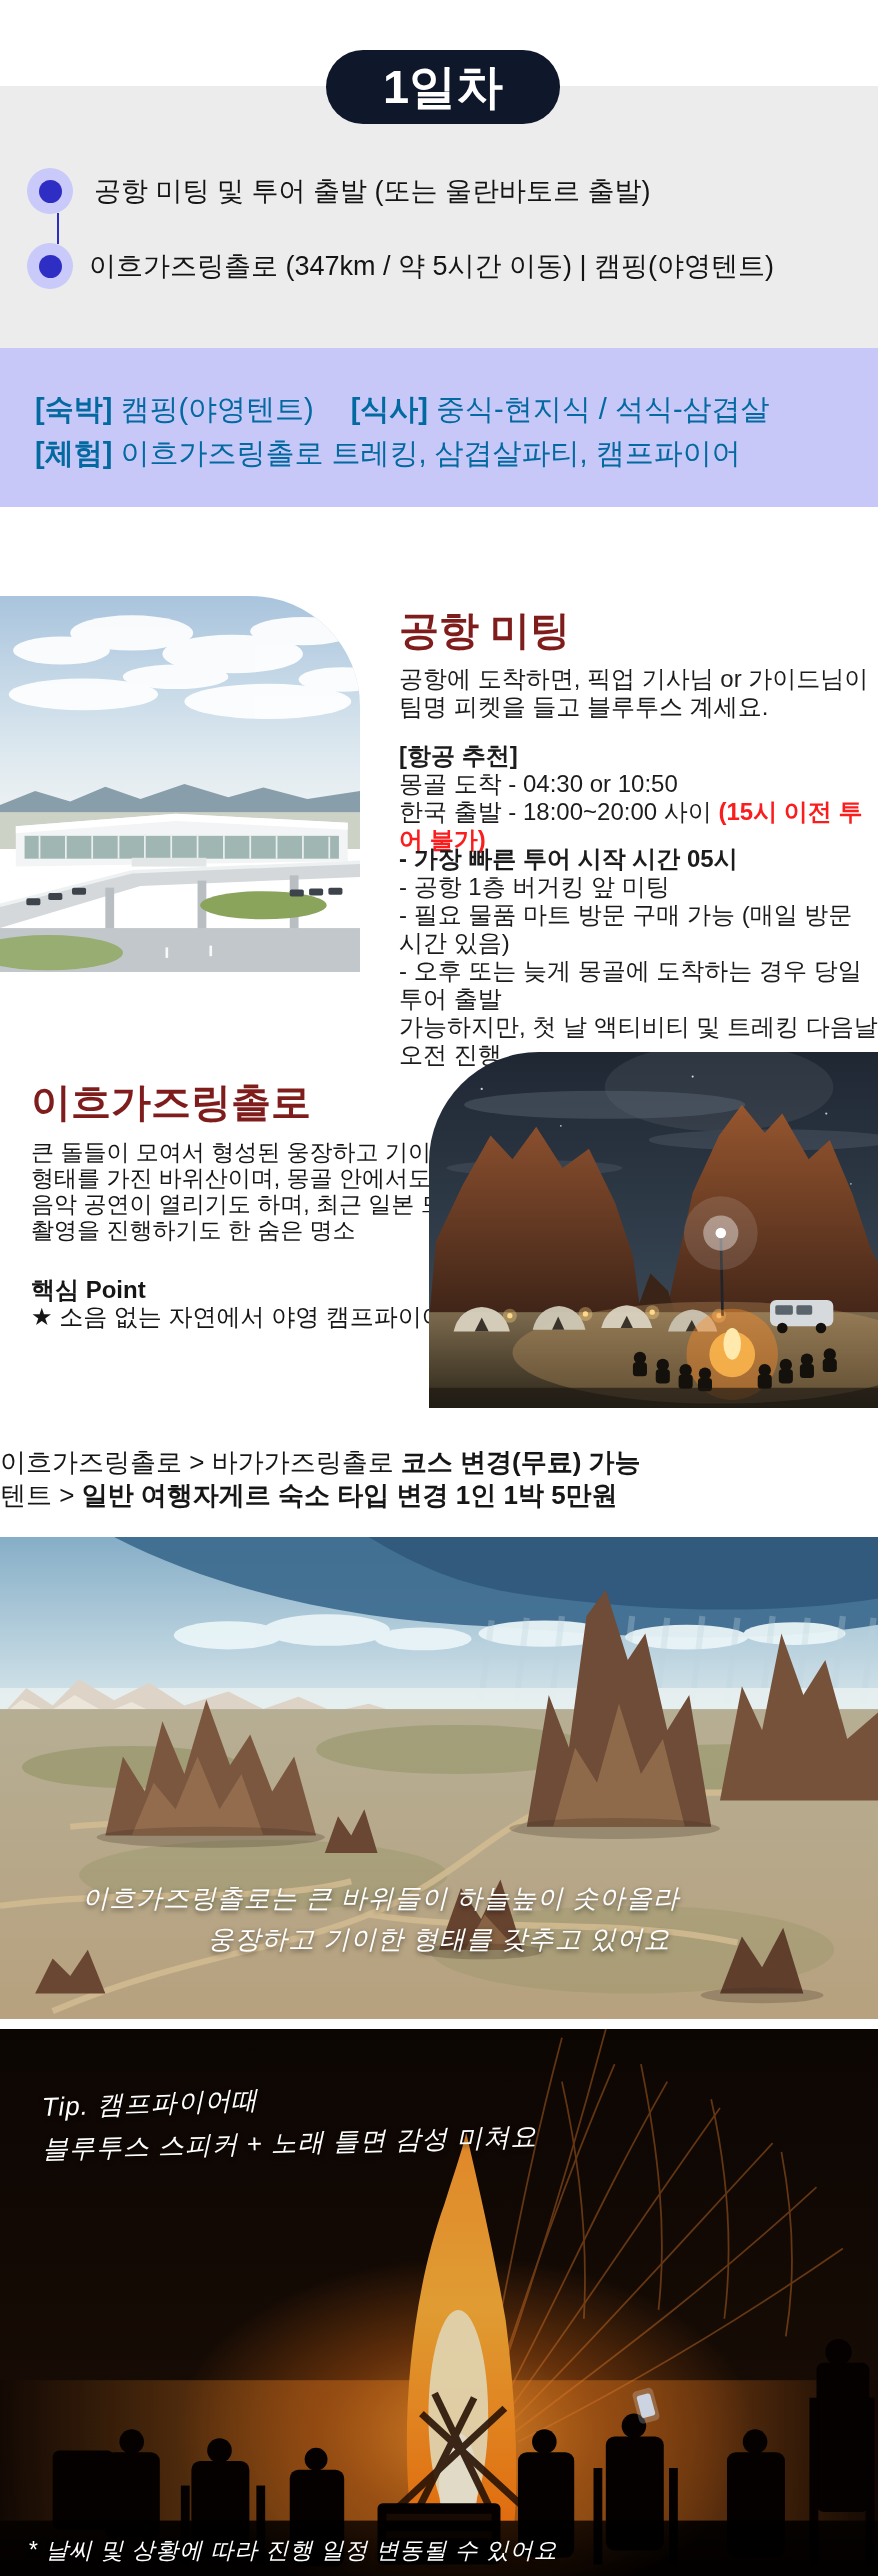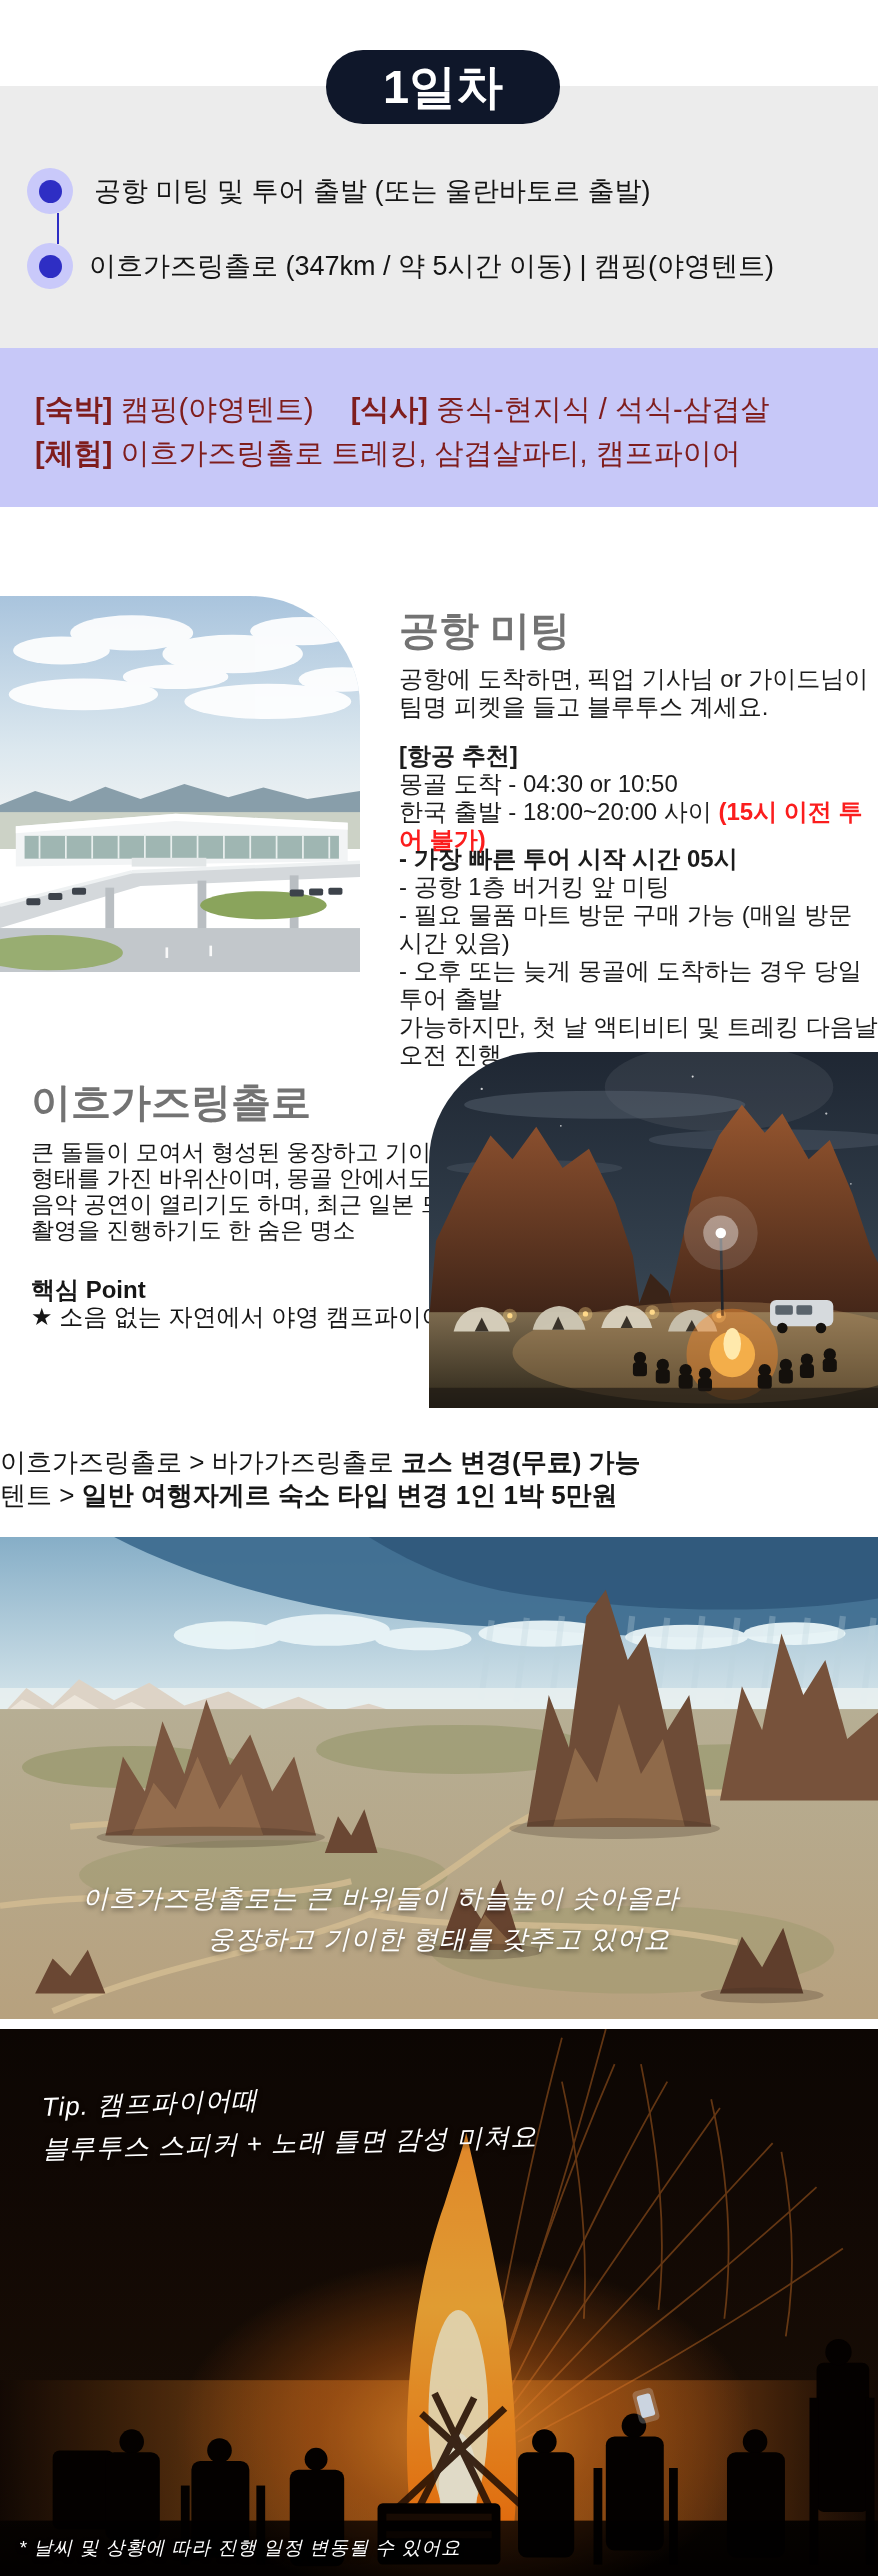--- a/index.html
+++ b/index.html
@@ -13,28 +13,28 @@
              display:flex;align-items:center;justify-content:center;color:#fff;font-size:47px;font-weight:700;}
   .tl-row{left:27px;width:808px;height:46px;display:flex;align-items:center;gap:21px;}
   .tl-bullet{width:46px;height:46px;border-radius:50%;background:#c9c9fa;flex:0 0 46px;
              display:flex;align-items:center;justify-content:center;}
   .tl-bullet i{display:block;width:23px;height:23px;border-radius:50%;background:#2e2ec4;}
   .tl-text{font-size:27px;color:#141414;}
   .tl-line{left:57px;top:213px;width:1.8px;height:31px;background:#2e2ec4;}
 
   
   .info-box{left:0;top:348px;width:878px;height:159px;background:#c7c8f8;box-sizing:border-box;
-            padding:39px 35px 0;font-size:29px;line-height:44px;color:#7f1d1d;}
+            padding:39px 35px 0;font-size:29px;line-height:44px;color:#0369a1;}
   .info-box b{font-weight:800;}
   .info-gap{display:inline-block;width:37px;}
 
   
   .img{overflow:hidden;}
   .airport-img{left:0;top:596px;width:360px;height:376px;border-top-right-radius:110px;}
-  .sec-title{font-weight:800;font-size:40px;color:#737373;}
+  .sec-title{font-weight:800;font-size:40px;color:#7f1d1d;}
   .airport-title{left:399px;top:603px;}
   .body-txt{font-size:24px;line-height:28px;color:#1c1c1c;}
   .airport-intro{left:399px;top:665px;}
   .flight{left:399px;top:742px;}
   .flight b{font-weight:800;}
   .warn{color:#fb1d1d;font-weight:800;}
   .airport-notes{left:399px;top:845px;}
   .airport-notes .bold-line{font-weight:800;}
 
   
@@ -51,21 +51,21 @@
   
   .pano-img{left:0;top:1537px;width:878px;height:482px;}
   .hand{font-style:italic;letter-spacing:0.9px;color:#ffffff;text-shadow:0 1.8px 5.3px rgba(0,0,0,.55);}
   .pano-cap1{left:0;top:1881px;width:762px;text-align:center;font-size:26px;}
   .pano-cap2{left:0;top:1922px;width:878px;text-align:center;font-size:26px;}
 
   
   .fire-img{left:0;top:2029px;width:878px;height:547px;}
   .tip1{left:42px;top:2090px;font-size:26px;transform:rotate(-2deg);transform-origin:left;}
   .tip2{left:42px;top:2132px;font-size:26px;transform:rotate(-1.5deg);transform-origin:left;}
-  .disclaimer{left:19px;top:2535px;font-size:19px;}
+  .disclaimer{left:28px;top:2535px;font-size:23px;}
   svg{display:block;width:100%;height:100%;}
 </style>
 </head>
 <body>
 
 <div class="canvas">
 
   <div class="abs gray-panel"></div>
 
   <div class="abs day-badge">

